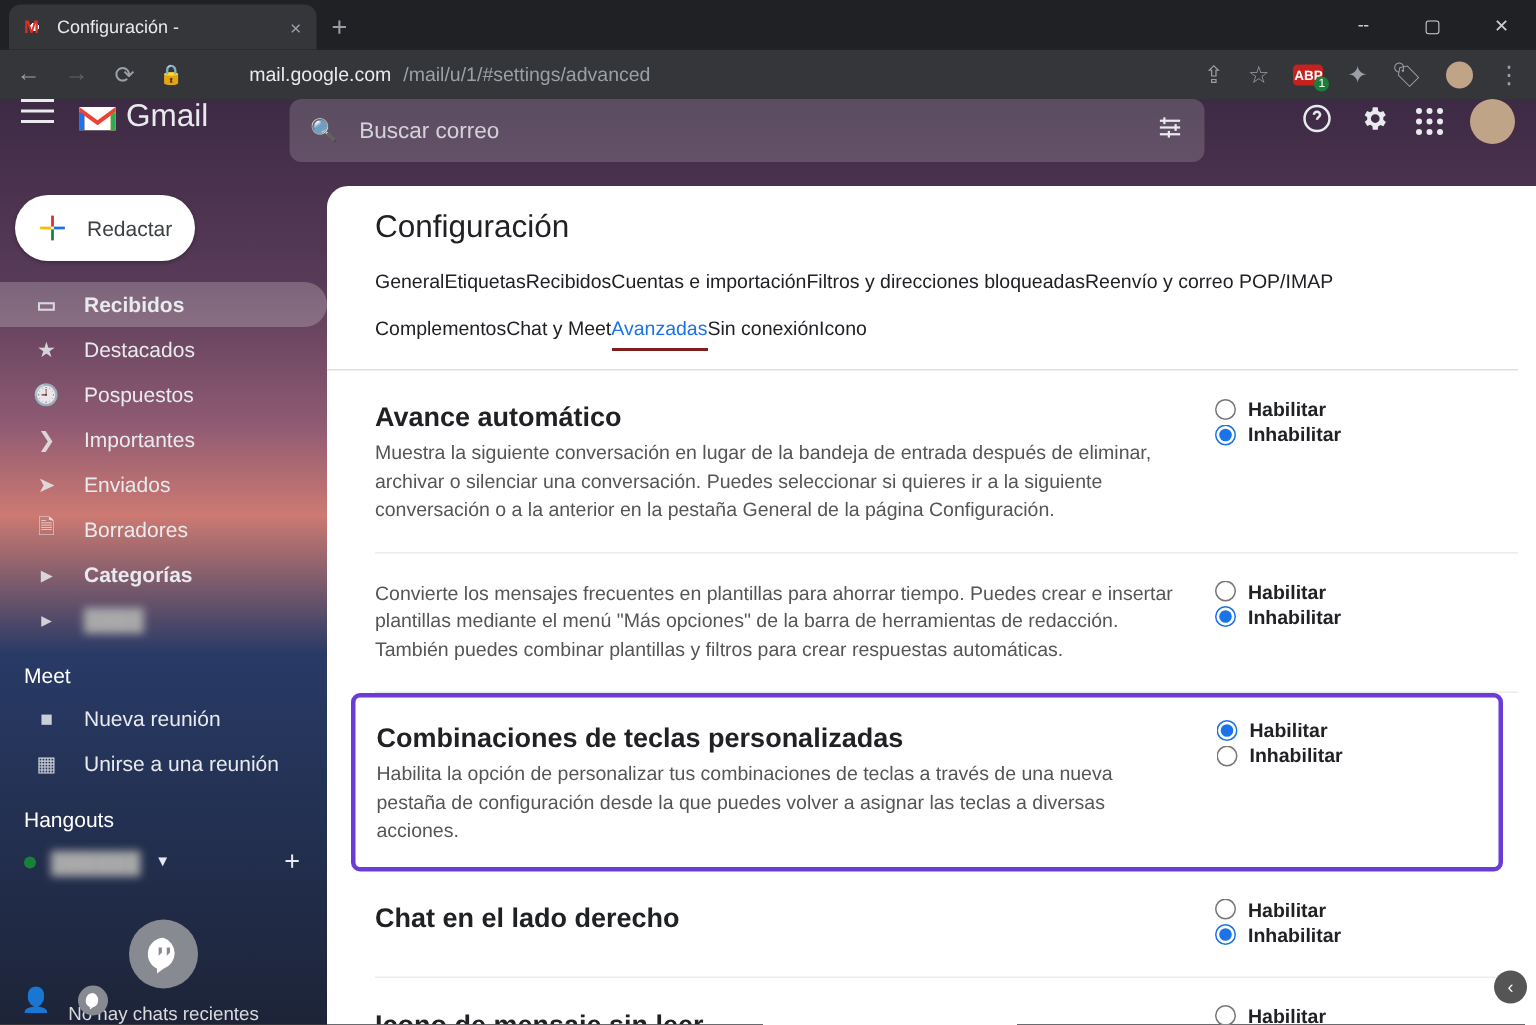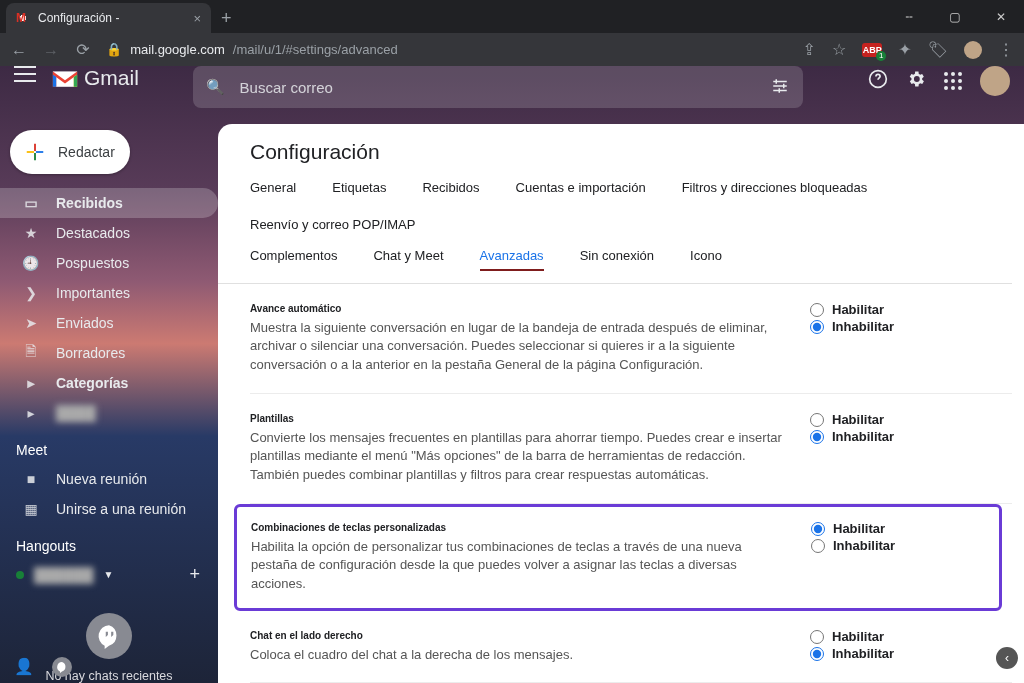--- a/index.html
+++ b/index.html
@@ -13,21 +13,21 @@
     position:relative;border-radius:2px;}
   .tab .mlogo::before{content:"M";position:absolute;font:bold 12px/14px Arial;color:#d93025;}
   .tab .x{margin-left:auto;color:#9aa0a6;font-size:13px;}
   .newtab{color:#9aa0a6;padding:6px 10px;font-size:18px;line-height:18px;}
   .winbtn{margin-left:auto;display:flex;color:#ccc;}
   .winbtn div{width:46px;height:32px;display:flex;align-items:center;justify-content:center;font-size:12px;}
 
   .addrbar{height:33px;background:#35363a;display:flex;align-items:center;padding:0 10px;gap:14px;color:#9aa0a6;}
   .addrbar .ib{width:18px;text-align:center;font-size:16px;}
   .urlbox{flex:0 0 auto;display:flex;align-items:center;gap:8px;font-size:13px;}
-  .urlbox .dom{color:#e8eaed;}
+  .urlbox .dom{color:#e8eaed;margin-left:36px;}
   .urlbox .path{color:#9aa0a6;}
   .rightico{margin-left:auto;display:flex;align-items:center;gap:16px;}
   .rightico .abp{background:#c5221f;color:#fff;font:bold 9px/14px Arial;width:20px;height:14px;border-radius:3px;text-align:center;position:relative;}
   .rightico .abp::after{content:"1";position:absolute;right:-4px;bottom:-4px;background:#188038;color:#fff;border-radius:50%;width:10px;height:10px;font:8px/10px Arial;}
   .avatar-sm{width:18px;height:18px;border-radius:50%;background:#bfa487;}
 
   
   .gmail{position:relative;height:617px;background:
     linear-gradient(180deg,#3d2a44 0%,#583b58 20%,#8f5a73 35%,#cc7a72 45%,#283a66 60%,#1d2438 100%);
     color:#e8eaed;}
@@ -62,29 +62,29 @@
   .sb-blur{filter:blur(3px);color:#aaa;}
   .chat-empty{margin-top:28px;text-align:center;font-size:12.5px;color:#d9d9de;}
   .chat-bubble{margin:0 auto 10px;width:46px;height:46px;border-radius:50%;background:#888a92;display:flex;align-items:center;justify-content:center;}
   .chat-bubble svg{width:26px;height:26px;fill:#fff;}
   .sb-foot{position:absolute;left:14px;bottom:6px;display:flex;gap:18px;color:#e8eaed;font-size:16px;}
   .sb-foot .h99{width:20px;height:20px;border-radius:50%;background:#888a92;display:flex;align-items:center;justify-content:center;}
 
   
   .main{flex:1;background:#fff;border-radius:14px 0 0 0;padding:16px 12px 0 32px;color:#202124;overflow:hidden;position:relative;}
   .main h1{font-size:21px;font-weight:400;margin-bottom:16px;}
-  .tabs{display:flex;flex-wrap:wrap;gap:16px 36px;font-size:13px;color:#202124;max-width:790px;margin-bottom:4px;text-align:center;}
+  .tabs{display:flex;flex-wrap:wrap;gap:16px 0;font-size:13px;color:#202124;max-width:790px;margin-bottom:4px;text-align:center;}
   .tabs span{padding-bottom:6px;cursor:pointer;}
   .tabs .active{color:#1a73e8;border-bottom:2px solid #7f1d1d;}
   .tabrow2{margin-top:10px;}
   hr.div{border:none;border-top:1px solid #e0e0e0;margin:12px 0 0 -32px;}
 
   .opt{display:flex;padding:18px 28px 18px 0;border-bottom:1px solid #ececec;gap:20px;}
   .opt .desc{flex:1;font-size:13px;color:#555;line-height:1.45;max-width:540px;}
-  .opt .desc b{display:block;color:#202124;font-size:10px;margin-bottom:2px;}
+  .opt .desc b{display:block;color:#202124;font-size:18px;margin-bottom:2px;}
   .opt .radios{width:150px;font-size:13px;color:#202124;padding-top:0;}
   .opt .radios label{display:flex;align-items:center;gap:8px;font-weight:600;margin-bottom:2px;cursor:pointer;}
   .opt .radios input{accent-color:#1a73e8;width:14px;height:14px;}
   .opt.hl{border:3px solid #6a3bd6;border-radius:6px;padding:14px 24px 14px 14px;margin-left:-16px;margin-right:10px;}
   .opt.last{border-bottom:none;}
 
   .side-chev{position:absolute;right:6px;bottom:14px;width:22px;height:22px;border-radius:50%;background:#555;color:#fff;display:flex;align-items:center;justify-content:center;font-size:12px;}
   svg{overflow:visible;}
 </style>
 </head>
@@ -292,21 +292,21 @@
                 <input type="radio" name="r0" style="">
                 <span>Habilitar</span>
               </label>
               <label>
                 <input type="radio" name="r0" checked="" style="">
                 <span>Inhabilitar</span>
               </label>
             </div>
           </div>
           <div class="opt">
-            <div class="desc"><b>Plantillas</b><span>Convierte los mensajes frecuentes en plantillas para ahorrar tiempo. Puedes crear e insertar plantillas mediante el menú "Más opciones" de la barra de herramientas de redacción. También puedes combinar plantillas y filtros para crear respuestas automáticas.</span></div>
+            <div class="desc"><span>Convierte los mensajes frecuentes en plantillas para ahorrar tiempo. Puedes crear e insertar plantillas mediante el menú "Más opciones" de la barra de herramientas de redacción. También puedes combinar plantillas y filtros para crear respuestas automáticas.</span></div>
             <div class="radios">
               <label>
                 <input type="radio" name="r1" style="">
                 <span>Habilitar</span>
               </label>
               <label>
                 <input type="radio" name="r1" checked="" style="">
                 <span>Inhabilitar</span>
               </label>
             </div>
@@ -318,21 +318,21 @@
                 <input type="radio" name="r2" checked="" style="">
                 <span>Habilitar</span>
               </label>
               <label>
                 <input type="radio" name="r2" style="">
                 <span>Inhabilitar</span>
               </label>
             </div>
           </div>
           <div class="opt">
-            <div class="desc"><b>Chat en el lado derecho</b><span>Coloca el cuadro del chat a la derecha de los mensajes.</span></div>
+            <div class="desc"><b>Chat en el lado derecho</b></div>
             <div class="radios">
               <label>
                 <input type="radio" name="r3" style="">
                 <span>Habilitar</span>
               </label>
               <label>
                 <input type="radio" name="r3" checked="" style="">
                 <span>Inhabilitar</span>
               </label>
             </div>

